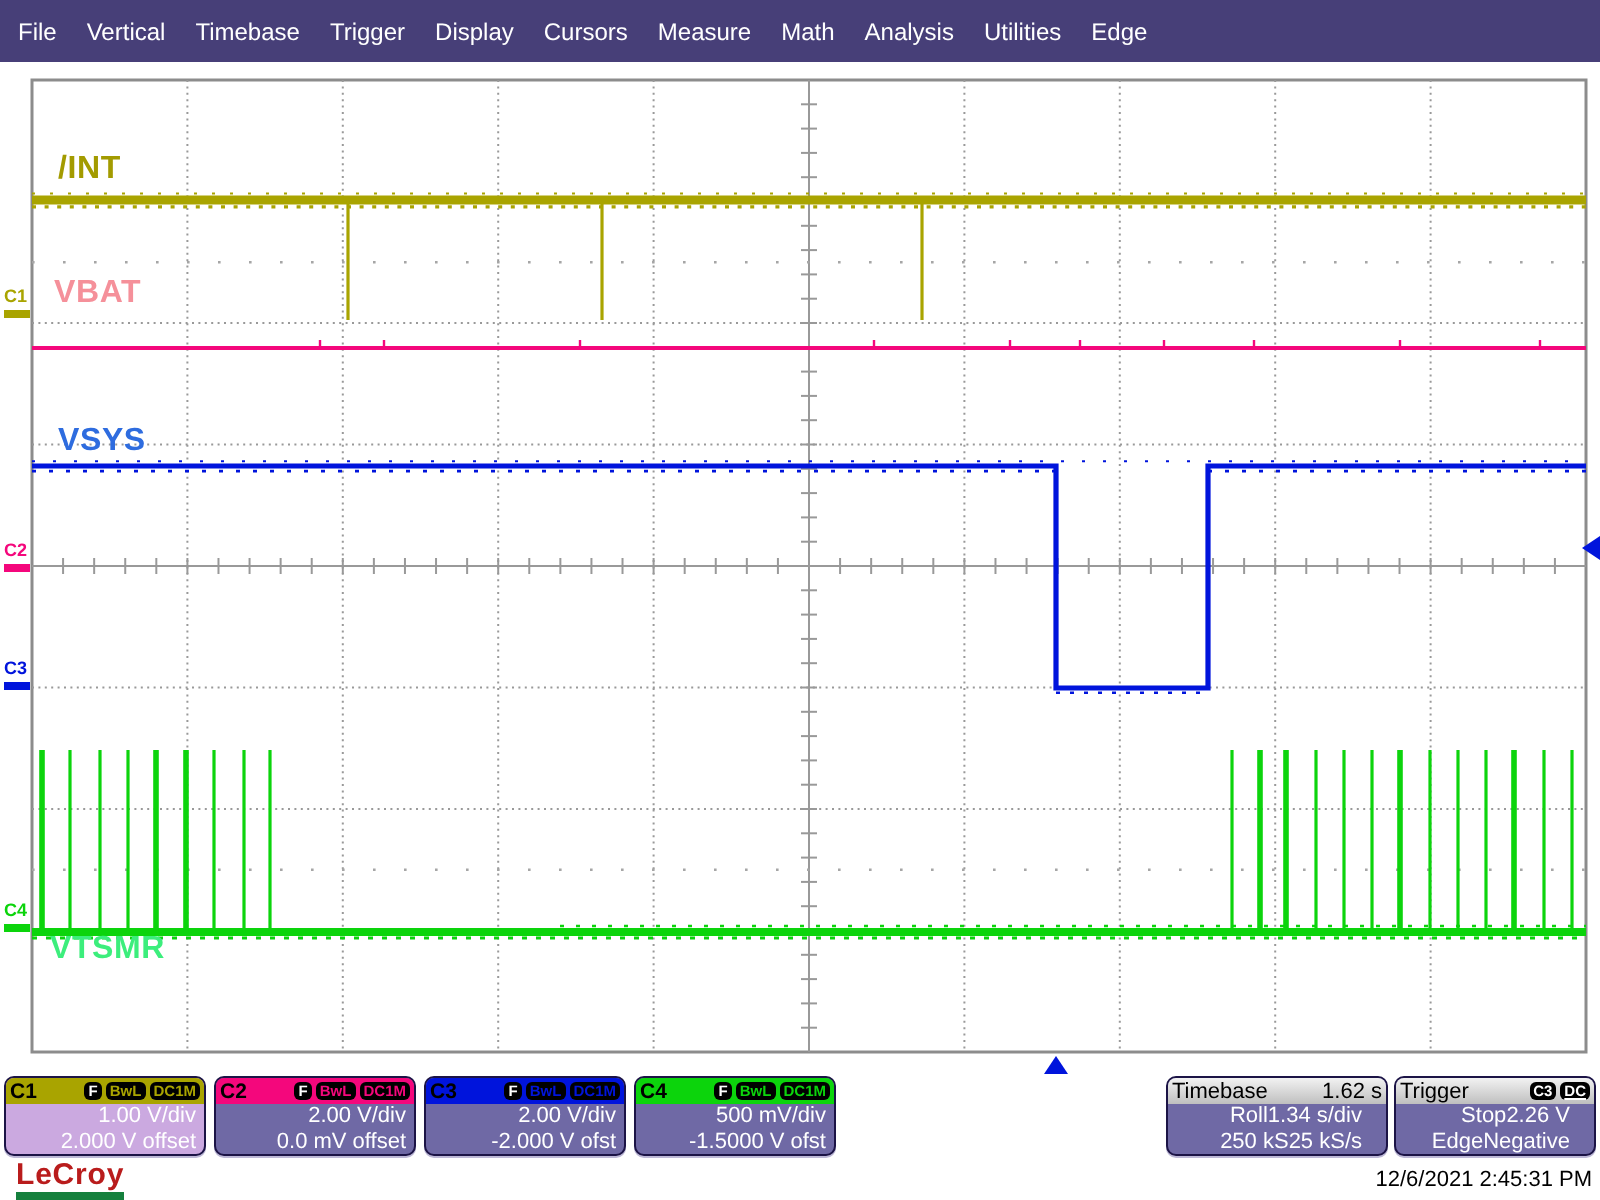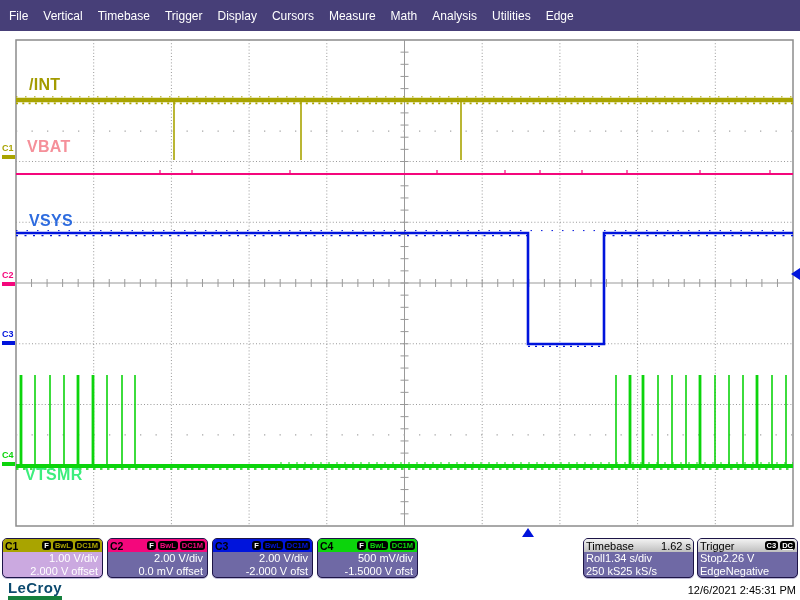--- a/index.html
+++ b/index.html
@@ -30,28 +30,28 @@
     background:#6f69a5;font-size:11px;box-shadow:0 1px 0 #bdb8d6;
   }
   .cbox .hdr{height:13px;display:flex;align-items:center;padding:0 2px;box-sizing:border-box;}
   .cbox .hdr .cid{font-weight:bold;font-size:10.5px;color:#000;line-height:12px;}
   .cbox .hdr .badges{margin-left:auto;display:flex;gap:2px;align-items:center;}
   .badge{
     background:#000;border-radius:3px;font-size:7.5px;font-weight:bold;
     line-height:9px;padding:0 2px;letter-spacing:0;
   }
   .cbox .row{height:13px;line-height:13px;color:#fff;text-align:right;padding-right:4px;white-space:nowrap;}
-  .cbox .trow{height:13px;line-height:13px;color:#fff;display:flex;justify-content:flex-start;padding:0 2px;white-space:nowrap;}
+  .cbox .trow{height:13px;line-height:13px;color:#fff;display:flex;justify-content:flex-end;padding:0 12px;white-space:nowrap;}
   .cbox .hdr.gray{background:linear-gradient(#f2f2f2,#bfbfbf);color:#000;}
   .cbox .hdr.gray .htitle{font-size:11px;color:#000;}
   .cbox .hdr.gray .hval{margin-left:auto;font-size:11px;color:#000;}
   
   .logo{
     position:absolute;left:8px;top:579px;font-size:15px;font-weight:bold;
-    color:#0c4a6e;letter-spacing:0.4px;border-bottom:4px solid #15803d;line-height:17px;
+    color:#b91c1c;letter-spacing:0.4px;border-bottom:4px solid #15803d;line-height:17px;
   }
   .timestamp{position:absolute;right:4px;top:584px;font-size:11px;color:#000;}
 </style>
 </head>
 <body>
 
 <div class="menubar" style="background: rgb(71, 63, 120);">
     <span class="menu-item">File</span>
     <span class="menu-item">Vertical</span>
     <span class="menu-item">Timebase</span>

